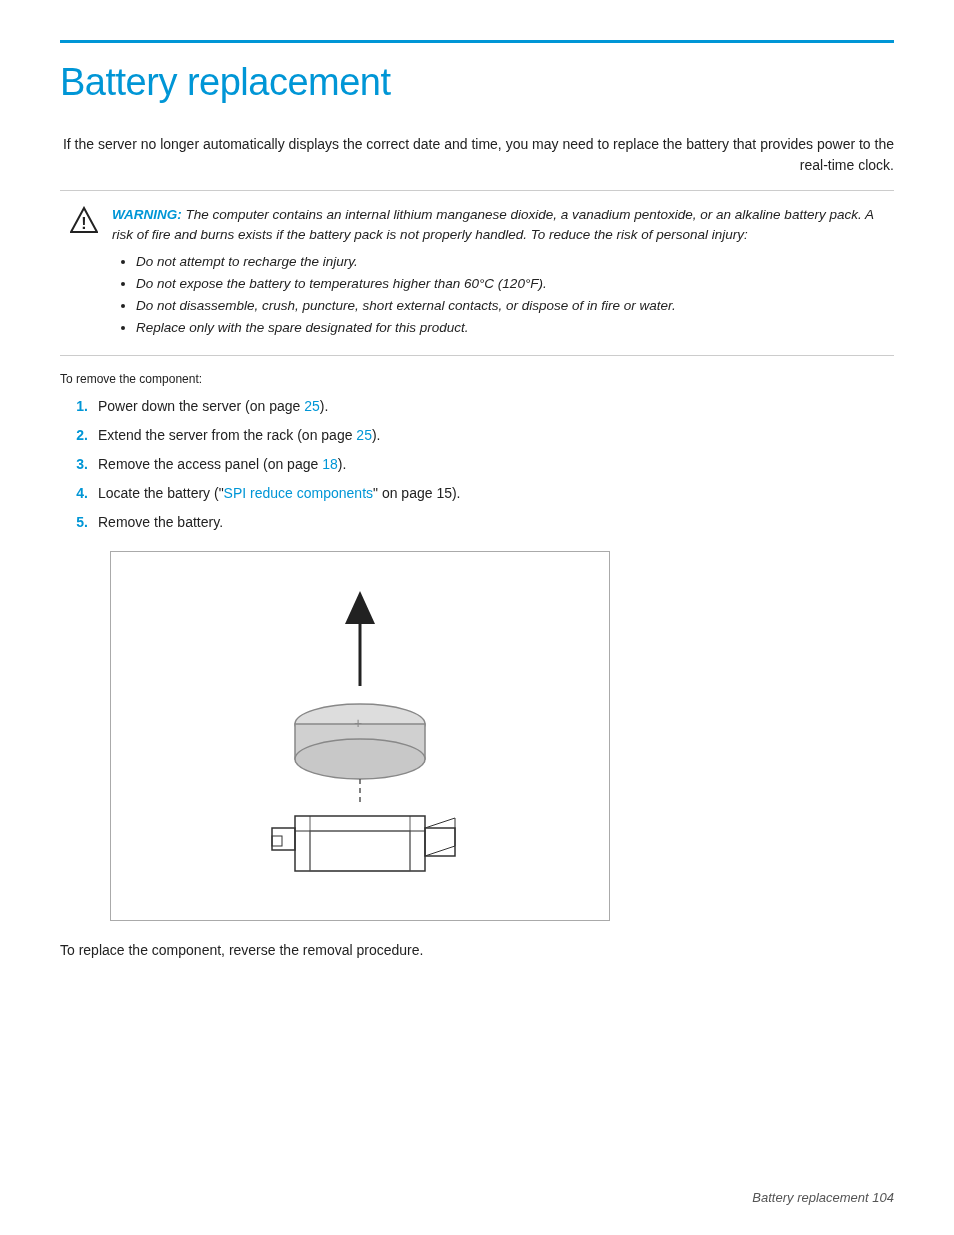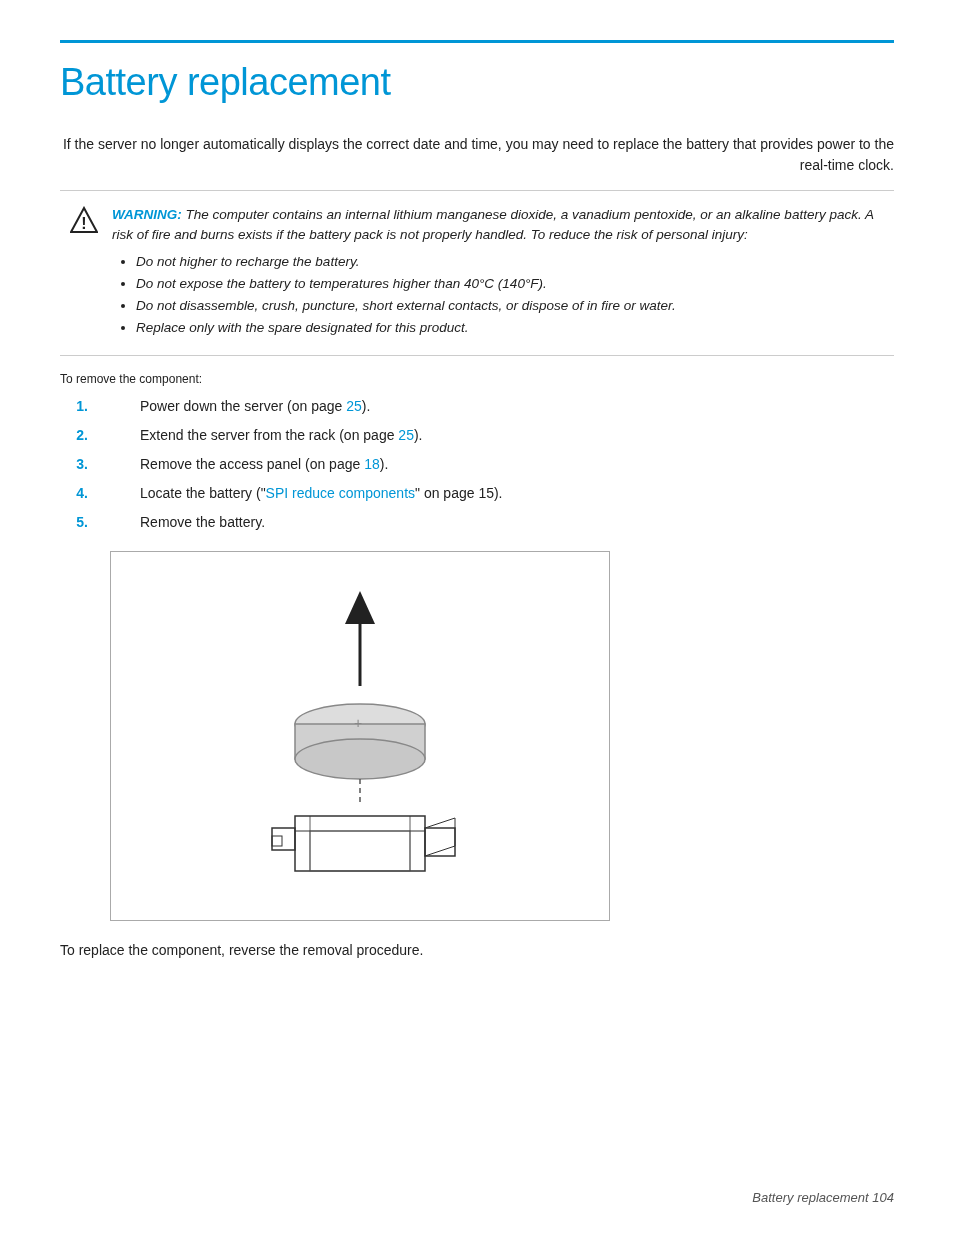--- a/index.html
+++ b/index.html
@@ -100,21 +100,20 @@
 
     .step-num {
       color: #0096d6;
       font-weight: bold;
       min-width: 18px;
       text-align: right;
     }
 
     .step-text {
       color: #222;
-      margin-left: 42px;
     }
 
     a.link {
       color: #0096d6;
       text-decoration: none;
     }
 
     .diagram-box {
       border: 1px solid #aaa;
       margin: 18px 0 18px 50px;
@@ -161,22 +160,22 @@
       
       <svg viewBox="0 0 28 28" width="28" height="28">
         <polygon points="14,2 27,26 1,26" fill="none" stroke="#222" stroke-width="2"></polygon>
         <text x="14" y="23" text-anchor="middle" font-size="16" font-weight="bold" fill="#222">!</text>
       </svg>
     </div>
     <div class="warning-content">
       <span class="warning-label">WARNING:</span>
       <span>  The computer contains an internal lithium manganese dioxide, a vanadium pentoxide, or an alkaline battery pack. A risk of fire and burns exists if the battery pack is not properly handled. To reduce the risk of personal injury:</span>
       <ul class="warning-bullets">
-      <li>Do not higher to recharge the battery.</li>
-          <li>Do not expose the battery to temperatures higher than 40°C (140°F).</li>
+      <li>Do not attempt to recharge the injury.</li>
+          <li>Do not expose the battery to temperatures higher than 60°C (120°F).</li>
           <li>Do not disassemble, crush, puncture, short external contacts, or dispose of in fire or water.</li>
           <li>Replace only with the spare designated for this product.</li>
         </ul>
     </div>
   </div>
 
   <p class="remove-text">To remove the component:</p>
 
   <ol class="steps-list">
   <li>

